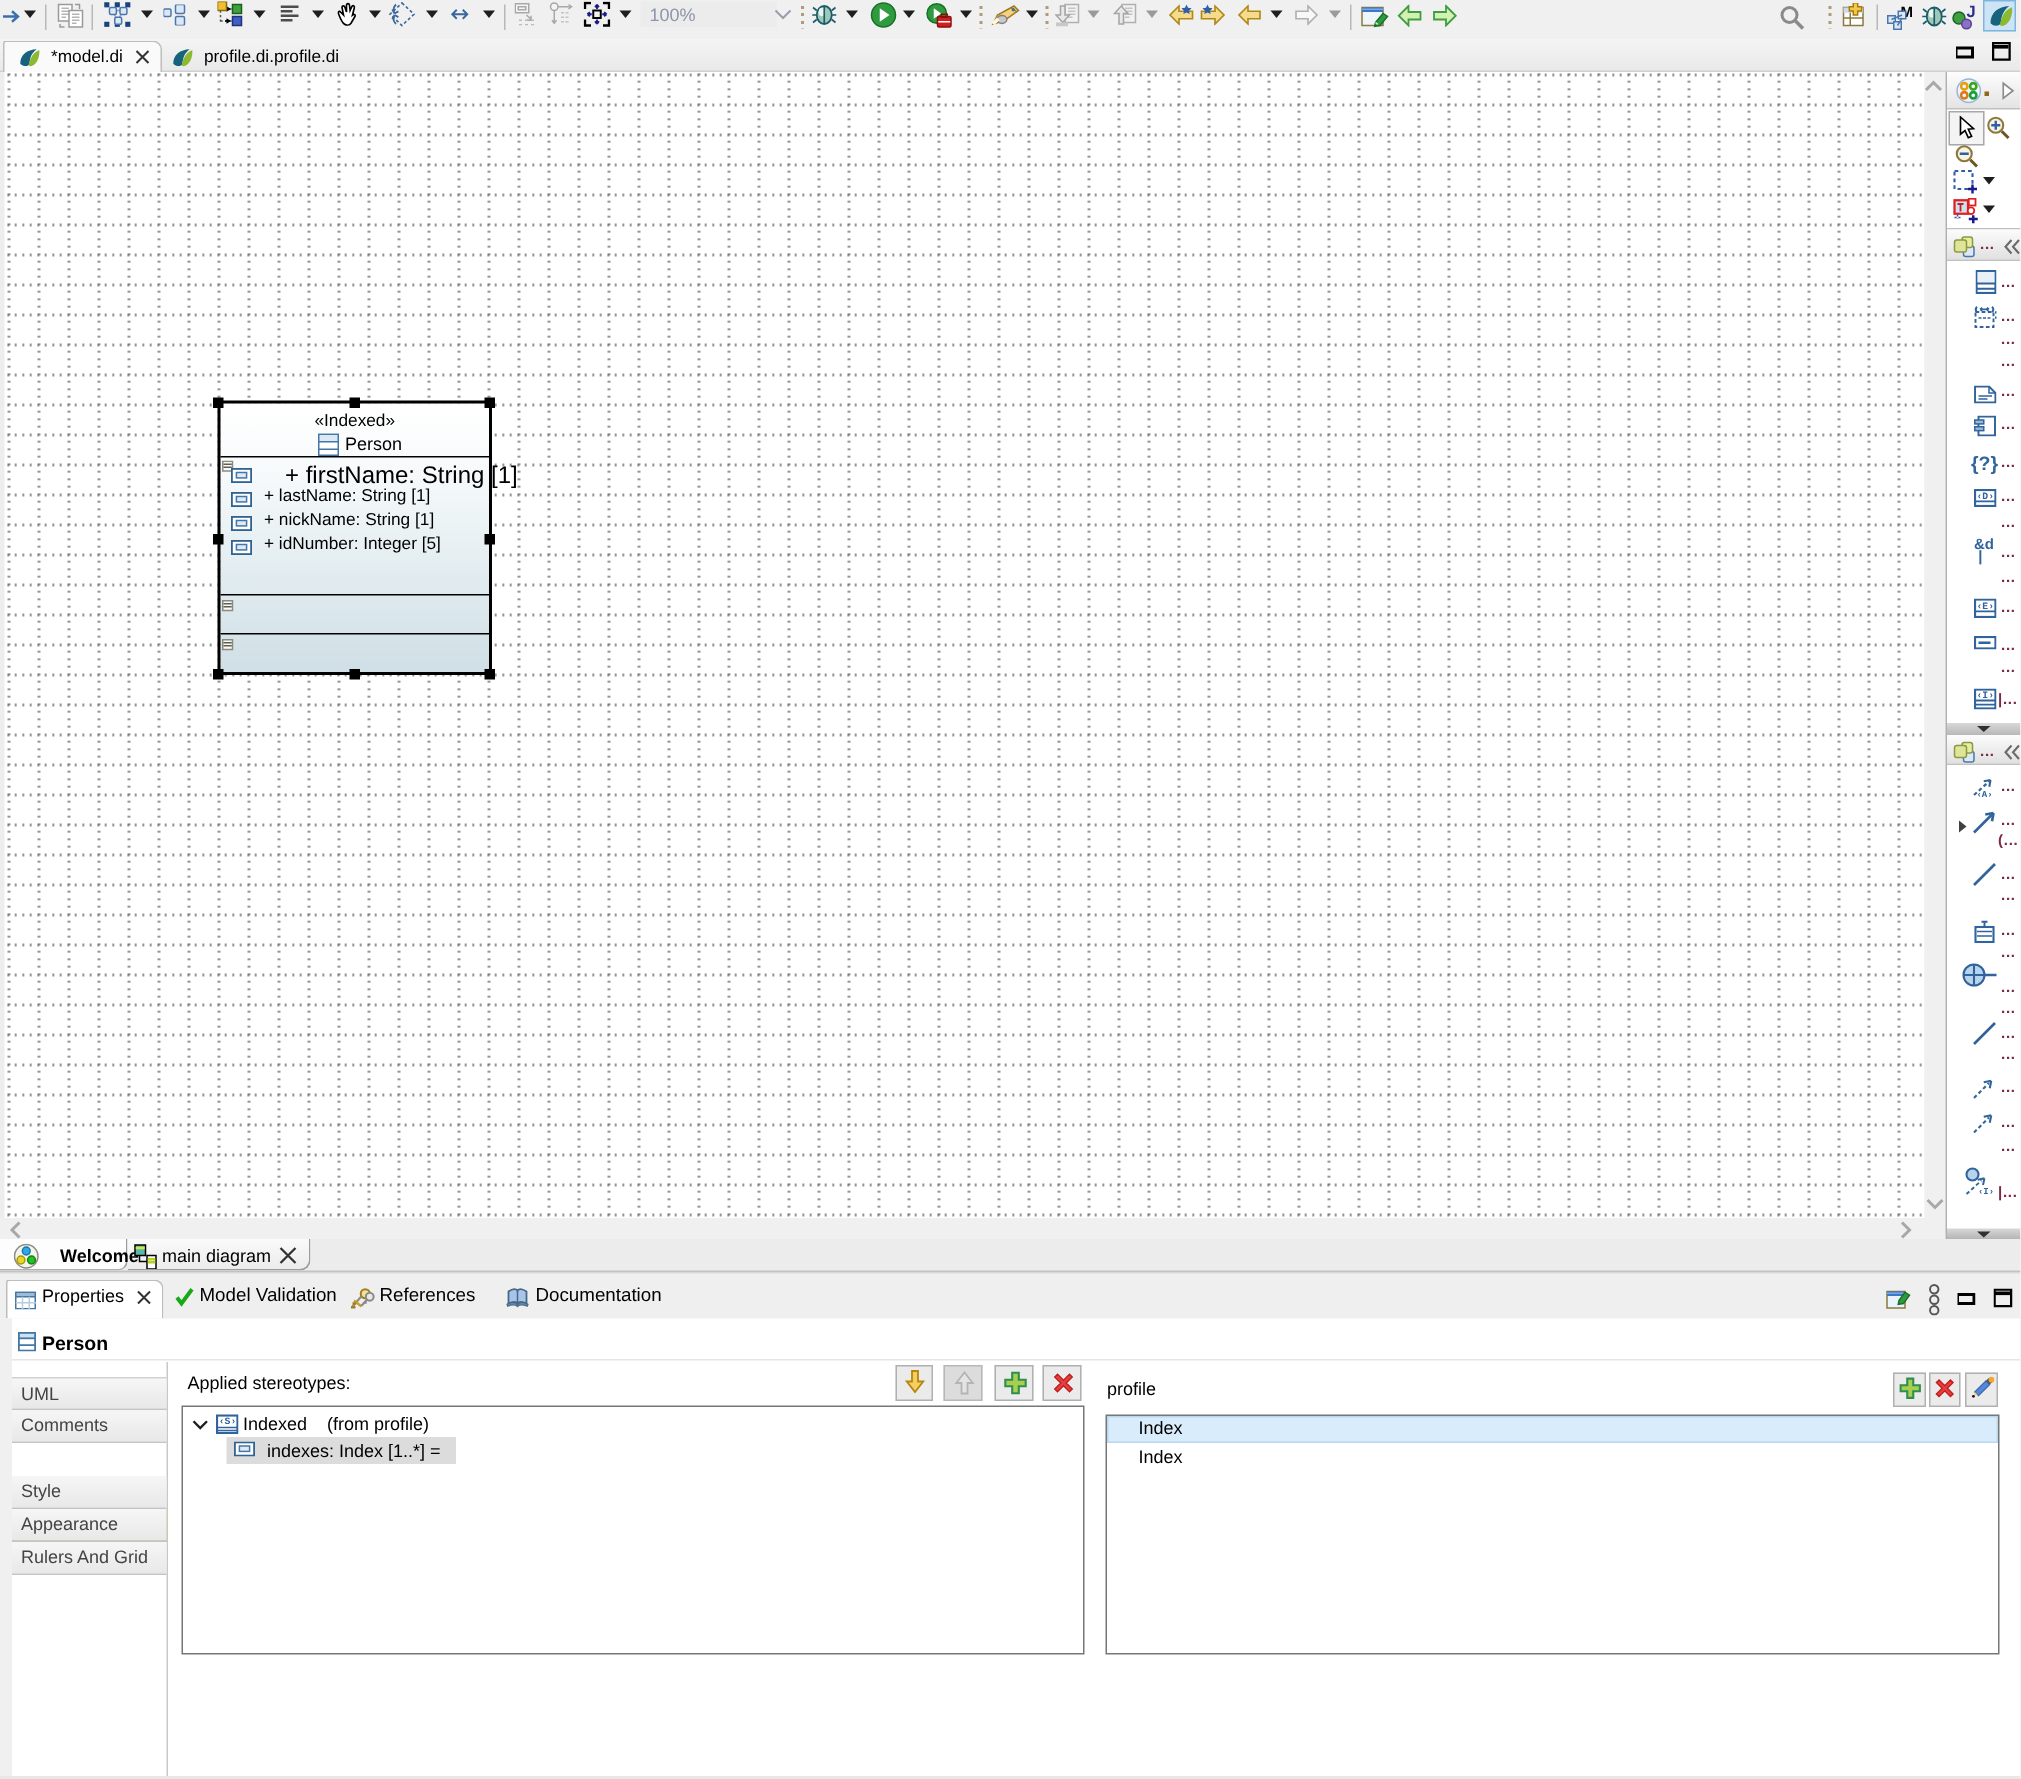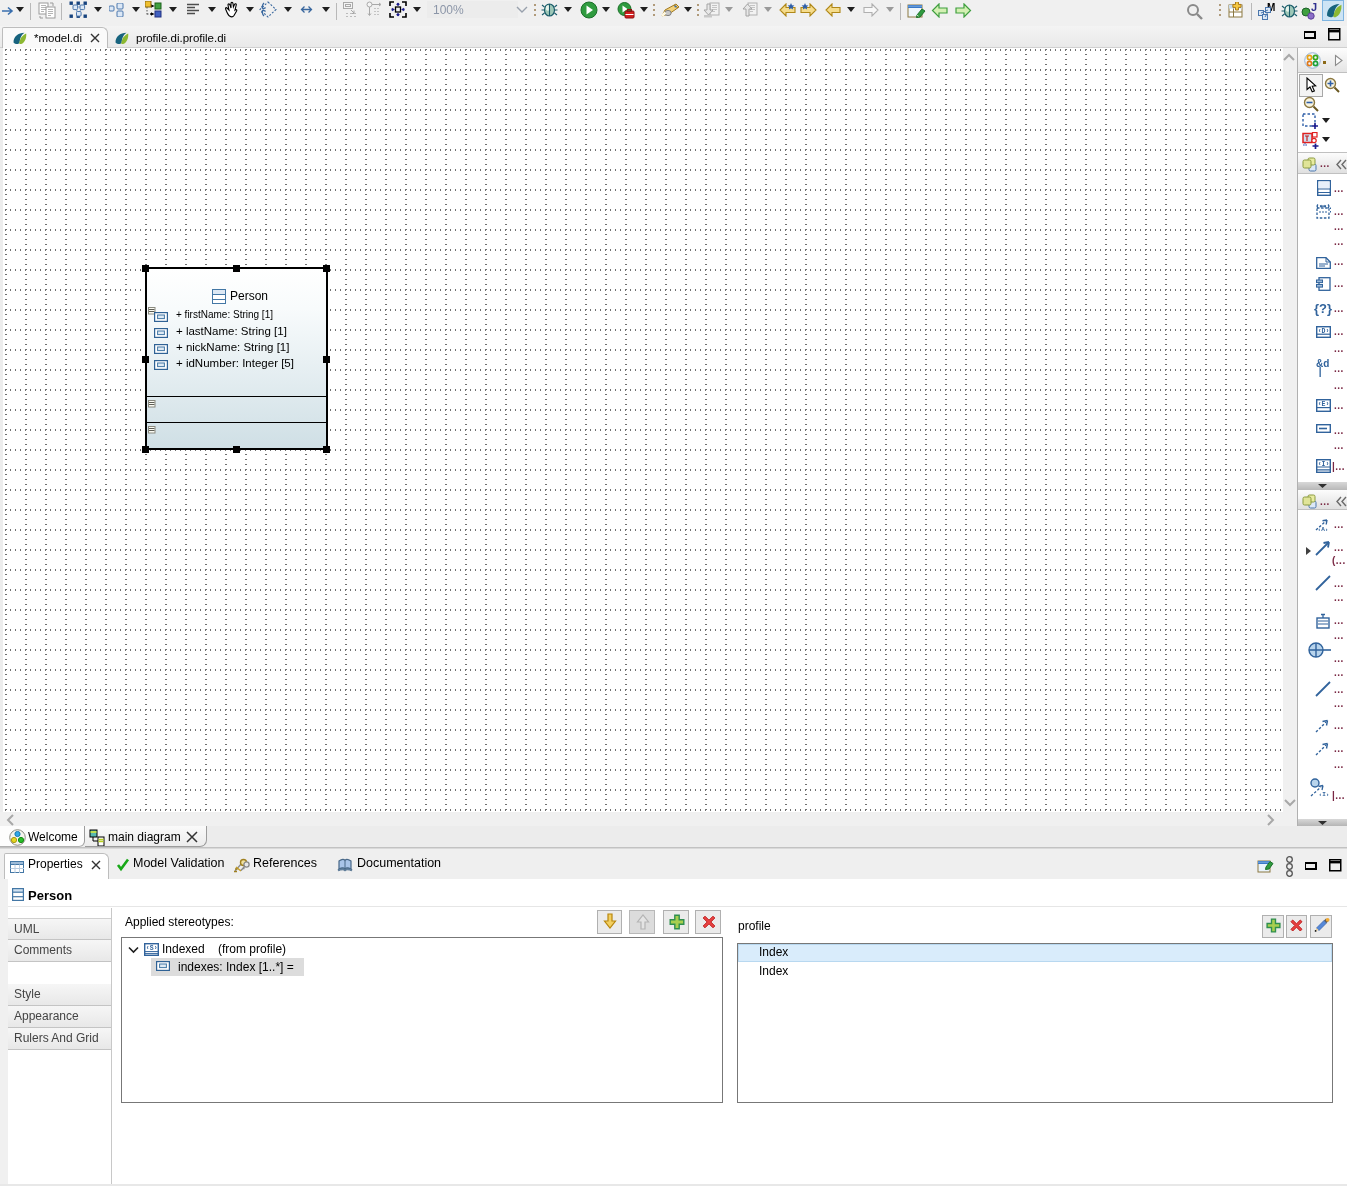--- a/index.html
+++ b/index.html
@@ -279,20 +279,23 @@
           <rect x="0" y="15" width="2" height="1" fill="#717171"></rect>
 </pattern>
 </defs>
 <rect x="0" y="0" width="1283" height="764" fill="url(#grid)"></rect>
 <rect x="0" y="0" width="3" height="764" fill="#ededed"></rect>
 </svg>
 </div>
 
 <div class="abs" id="classbox" style="left:145px;top:267px;width:183px;height:183px;border:2px solid #000;background:linear-gradient(180deg,#ffffff 0%,#f8fbfc 22%,#cfdfe5 100%);">
 
+  <div class="abs" style="left:0;top:0;width:179px;height:36px;border-bottom:1px solid #000;text-align:center;">
+    <div style="margin-top:6px;font-size:11.5px;">«Indexed»</div>
+  </div>
   <svg class="abs" style="left:65px;top:20px;" width="14" height="15">
       <rect x="0.5" y="0.5" width="13" height="14" fill="#fff" stroke="#4377a5"></rect>
       <rect x="0.5" y="0.5" width="13" height="5" fill="#dce8f4" stroke="#4377a5"></rect>
       <line x1="0" y1="10.5" x2="14" y2="10.5" stroke="#4377a5"></line>
     </svg>
   <div class="abs" style="left:83px;top:20px;font-size:12px;">Person</div>
 
   <div class="abs" style="left:0;top:37px;width:179px;height:91px;border-bottom:1px solid #000;"></div>
   <div class="abs" style="left:0;top:129px;width:179px;height:25px;border-bottom:1px solid #000;"></div>
 
@@ -306,21 +309,21 @@
     </svg>
   <svg class="abs" style="left:1px;top:157px;" width="8" height="8">
       <rect x="0.5" y="0.5" width="6.5" height="6.5" fill="#fbfbf3" stroke="#8a8a80"></rect>
       <path d="M1 2.5h5.5M1 4.5h5.5" stroke="#5e5e56"></path>
     </svg>
 
   <svg class="abs" style="left:7px;top:43px;" width="14" height="10">
       <rect x="0.6" y="0.6" width="12.8" height="8.8" fill="#fff" stroke="#2f6295" stroke-width="1.2"></rect>
       <rect x="3.6" y="3" width="6.8" height="3.6" fill="#dfeaf4" stroke="#4377a5"></rect>
     </svg>
-  <div class="abs" style="left:29px;top:40px;font-size:10px;white-space:nowrap;">+ firstName: String [1]</div>
+  <div class="abs" style="left:43px;top:40px;font-size:16px;white-space:nowrap;">+ firstName: String [1]</div>
   <svg class="abs" style="left:7px;top:59px;" width="14" height="10">
       <rect x="0.6" y="0.6" width="12.8" height="8.8" fill="#fff" stroke="#2f6295" stroke-width="1.2"></rect>
       <rect x="3.6" y="3" width="6.8" height="3.6" fill="#dfeaf4" stroke="#4377a5"></rect>
     </svg>
   <div class="abs" style="left:29px;top:56px;font-size:11.5px;white-space:nowrap;">+ lastName: String [1]</div>
   <svg class="abs" style="left:7px;top:75px;" width="14" height="10">
       <rect x="0.6" y="0.6" width="12.8" height="8.8" fill="#fff" stroke="#2f6295" stroke-width="1.2"></rect>
       <rect x="3.6" y="3" width="6.8" height="3.6" fill="#dfeaf4" stroke="#4377a5"></rect>
     </svg>
   <div class="abs" style="left:29px;top:72px;font-size:11.5px;white-space:nowrap;">+ nickName: String [1]</div>
@@ -550,21 +553,21 @@
 
 <div class="abs" style="left:0;top:826px;width:1347px;height:22px;background:#ececec;border-bottom:1px solid #c2c2c2;"></div>
 <div class="abs" style="left:85px;top:826px;width:122px;height:21px;background:linear-gradient(#fafafa,#ececec);border-right:1px solid #9c9c9c;border-bottom:1px solid #9c9c9c;border-bottom-right-radius:7px;"></div>
 <div class="abs" style="left:0;top:826px;width:85px;height:21px;background:#fdfdfd;border-right:1px solid #9c9c9c;border-bottom:1px solid #b0b0b0;border-bottom-right-radius:6px;"></div>
 <svg class="abs" style="left:9px;top:829px;" width="17" height="17">
   <circle cx="8.5" cy="8.5" r="7.8" fill="#f4f4ec" stroke="#8c8c84"></circle>
   <circle cx="8.5" cy="5" r="2.6" fill="#30a8e8" stroke="#1878b0"></circle>
   <circle cx="5" cy="11" r="2.6" fill="#e8d820" stroke="#a89810"></circle>
   <circle cx="12" cy="11" r="2.6" fill="#28c028" stroke="#108810"></circle>
 </svg>
-<div class="abs" style="left:28px;top:830px;">Welcome</div>
+<div class="abs" style="left:40px;top:830px;font-weight:bold;">Welcome</div>
 <svg class="abs" style="left:89px;top:829px;" width="16" height="17">
   <rect x="9" y="8" width="6" height="9" fill="#fff" stroke="#000"></rect>
   <path d="M9.5 10.5h5M9.5 12.5h5" stroke="#b8d020" stroke-width="1.6"></path>
   <rect x="1" y="1" width="7" height="7" fill="#58b8b0" stroke="#000"></rect>
   <path d="M1.5 3h6" stroke="#d8e838" stroke-width="1.6"></path>
   <path d="M4 8 v4 h5" stroke="#000" fill="none"></path>
 </svg>
 <div class="abs" style="left:108px;top:830px;">main diagram</div>
 <svg class="abs" style="left:185px;top:830px;" width="14" height="14">
     <path d="M2 2 L12 12 M12 2 L2 12" stroke="#333" stroke-width="1.5" fill="none"></path>

